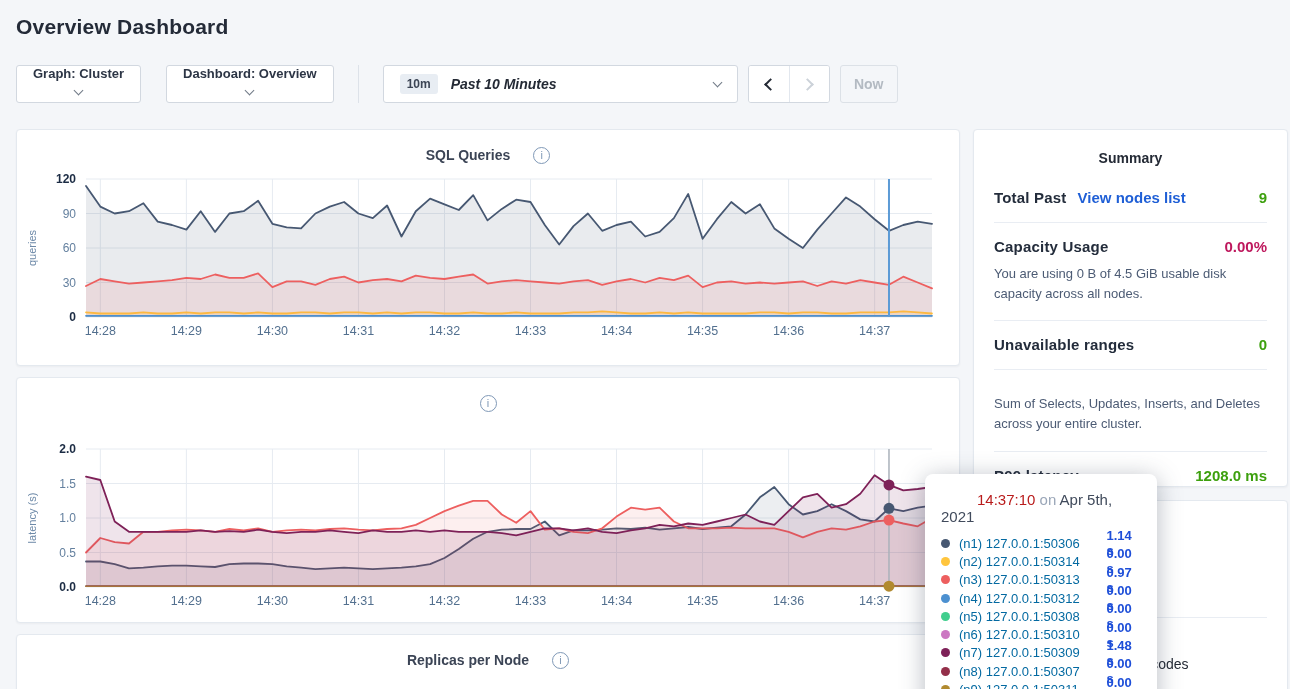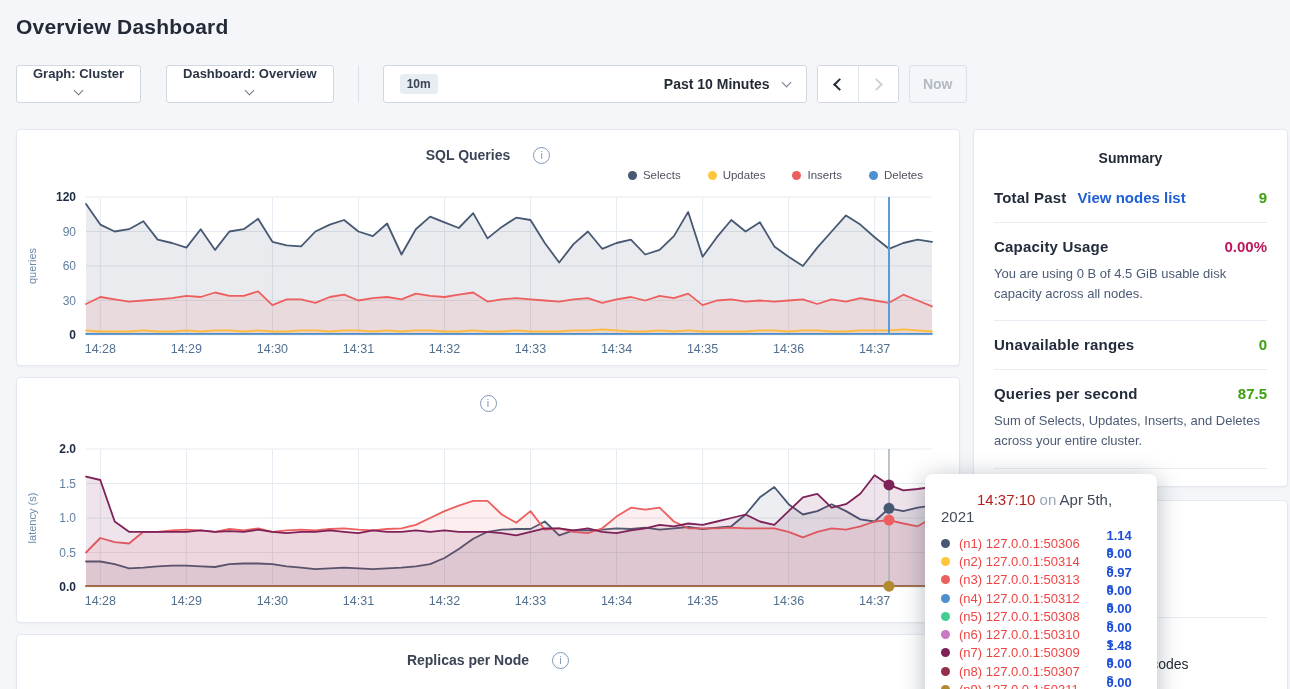--- a/index.html
+++ b/index.html
@@ -10,24 +10,24 @@
 
   
   .controls { display:flex; align-items:center; margin:26px 16px 0; }
   .dd { display:flex; align-items:center; gap:10px; height:38px; padding:0 16px; background:#fff;
         border:1px solid #d2d8e0; border-radius:3px; font-family:inherit; font-size:13px; font-weight:700;
         color:#2c3545; cursor:pointer;flex-direction:column; }
   .dd + .dd { margin-left:25px; }
   .dd-chev { width:7px; height:7px; border-right:1.7px solid #707a86; border-bottom:1.7px solid #707a86;
              transform:rotate(45deg); margin-top:-4px; }
   .vdiv { width:1px; height:38px; background:#dde2e9; margin:0 24px; }
-  .time-picker { display:flex; align-items:center; width:424px; height:38px; background:#fff;
-                 border:1px solid #d2d8e0; border-radius:3px; padding:0 16px; gap:13px; cursor:pointer;text-align:right; }
+  .time-picker { display:flex; align-items:center; width:355px; height:38px; background:#fff;
+                 border:1px solid #d2d8e0; border-radius:3px; padding:0 16px; gap:13px; cursor:pointer; }
   .badge { background:#e8edf3; border-radius:3px; padding:3px 7px; font-size:12px; font-weight:700; color:#3c4555; }
-  .tp-label { font-size:14px; font-weight:700; color:#242a35; flex:1; }
+  .tp-label { font-size:14px; font-weight:700; color:#242a35; flex:1;font-style:italic; }
   .pager { display:flex; margin-left:10px; border:1px solid #d2d8e0; border-radius:3px; background:#fff; overflow:hidden; height:38px; }
   .pager button { width:40px; border:none; background:#fff; display:flex; align-items:center; justify-content:center; cursor:pointer; }
   .pager button + button { border-left:1px solid #e2e7ee; }
   .chev-l { width:9px; height:9px; border-left:2.6px solid #242a35; border-bottom:2.6px solid #242a35; transform:rotate(45deg); margin-left:3px; }
   .chev-r { width:9px; height:9px; border-right:2.6px solid #ccd2d9; border-bottom:2.6px solid #ccd2d9; transform:rotate(-45deg); margin-right:3px; }
   .now { margin-left:10px; height:38px; width:58px; background:transparent; border:1px solid #dce1e7; border-radius:3px;
          font-family:inherit; font-size:14px; font-weight:700; color:#b3bac2; cursor:default; }
 
   
   .main { display:flex; gap:13px; margin:26px 2px 0 16px; align-items:flex-start; }
@@ -66,21 +66,21 @@
   .event-item { margin-top:15px; font-size:14px; color:#242a35; line-height:21px; margin-bottom:23px; cursor:pointer; }
   .event-divider { height:1px; background:#e9edf3; }
 
   
   .tooltip { position:absolute; left:925px; top:474px; width:232px; background:#fff; border-radius:8px;
              box-shadow:0 4px 24px rgba(60,70,90,.38); padding:13px 16px 14px; z-index:50; }
   .tt-time { font-size:15px; margin:4px 0 9px; }
   .tt-t { color:#b91c1c;margin-left:36px; } .tt-on { color:#9aa6b8; } .tt-date { color:#414b5c; }
   .tt-row { display:flex; align-items:center; gap:9px; height:18.3px; font-size:13px; }
   .tt-dot { width:9px; height:9px; border-radius:50%; flex:none; }
-  .tt-label { color:#ef4444; width:145px; }
+  .tt-label { color:#0369a1; width:145px; }
   .tt-value { font-weight:700; color:#1d4ed8; }
 </style>
 </head>
 <body>
 
 <div class="page">
 
   <h1 class="page-title">Overview Dashboard</h1>
 
   <div class="controls">
@@ -111,38 +111,20 @@
 
   <div class="main">
 
     <div class="col-charts">
 
       <section class="panel chart-panel">
         <div class="chart-title-row">
           <span class="chart-title">SQL Queries</span>
           <span class="info-icon">i</span>
         </div>
-        <div class="legend">
-            <span class="legend-item">
-              <span class="legend-dot" style="background: rgb(71, 88, 114);"></span>
-              <span>Selects</span>
-            </span>
-            <span class="legend-item">
-              <span class="legend-dot" style="background: rgb(255, 197, 61);"></span>
-              <span>Updates</span>
-            </span>
-            <span class="legend-item">
-              <span class="legend-dot" style="background: rgb(237, 95, 95);"></span>
-              <span>Inserts</span>
-            </span>
-            <span class="legend-item">
-              <span class="legend-dot" style="background: rgb(76, 144, 208);"></span>
-              <span>Deletes</span>
-            </span>
-          </div>
         <svg class="chart" width="937" height="174">
             <line x1="66" y1="150" x2="912" y2="150" stroke="#e6ebf1" stroke-width="1"></line>
             <line x1="66" y1="115.5" x2="912" y2="115.5" stroke="#e6ebf1" stroke-width="1"></line>
             <line x1="66" y1="81" x2="912" y2="81" stroke="#e6ebf1" stroke-width="1"></line>
             <line x1="66" y1="46.5" x2="912" y2="46.5" stroke="#e6ebf1" stroke-width="1"></line>
             <line x1="66" y1="12" x2="912" y2="12" stroke="#e6ebf1" stroke-width="1"></line>
             <line x1="80.33898305084746" y1="12" x2="80.33898305084746" y2="150" stroke="#e6ebf1" stroke-width="1"></line>
             <line x1="166.3728813559322" y1="12" x2="166.3728813559322" y2="150" stroke="#e6ebf1" stroke-width="1"></line>
             <line x1="252.40677966101694" y1="12" x2="252.40677966101694" y2="150" stroke="#e6ebf1" stroke-width="1"></line>
             <line x1="338.4406779661017" y1="12" x2="338.4406779661017" y2="150" stroke="#e6ebf1" stroke-width="1"></line>
@@ -267,24 +249,20 @@
         </div>
 
         <div class="summary-row">
           <div class="s-head">
             <span class="s-label">Unavailable ranges</span>
             <span class="s-value green" style="color: rgb(61, 160, 14);">0</span>
           </div>
         </div>
 
         <div class="summary-row">
-          <div class="s-head">
-            <span class="s-label">Queries per second</span>
-            <span class="s-value green" style="color: rgb(61, 160, 14);">87.5</span>
-          </div>
           <div class="s-desc">Sum of Selects, Updates, Inserts, and Deletes across your entire cluster.</div>
         </div>
 
         <div class="summary-row">
           <div class="s-head">
             <span class="s-label">P99 latency</span>
             <span class="s-value green" style="color: rgb(61, 160, 14);">1208.0 ms</span>
           </div>
         </div>
       </section>

